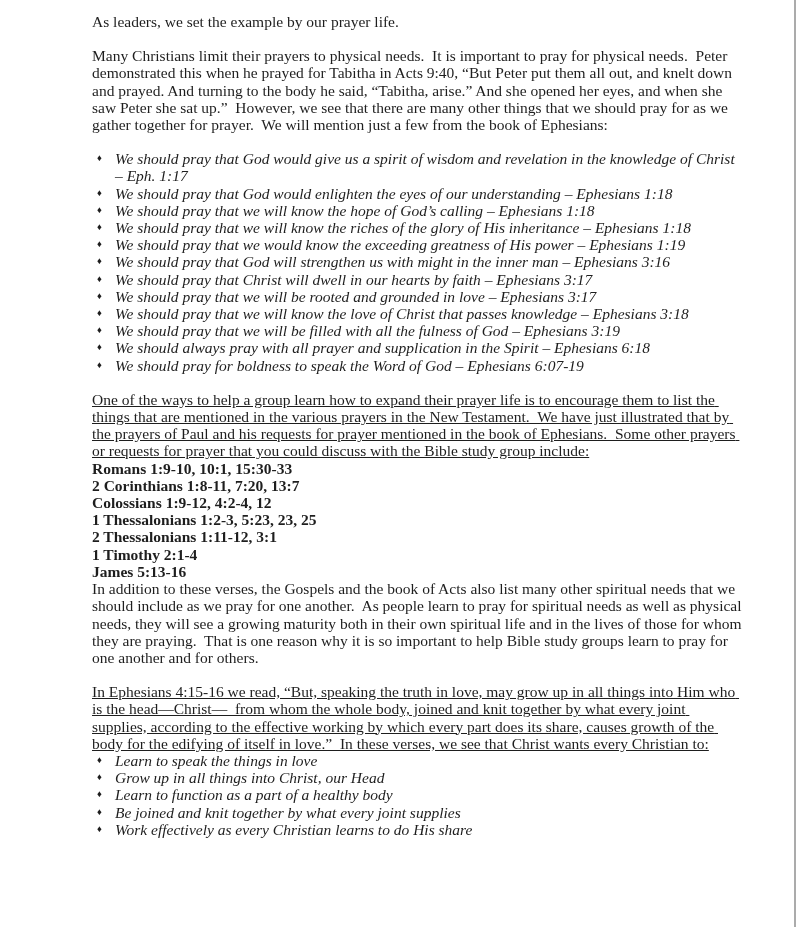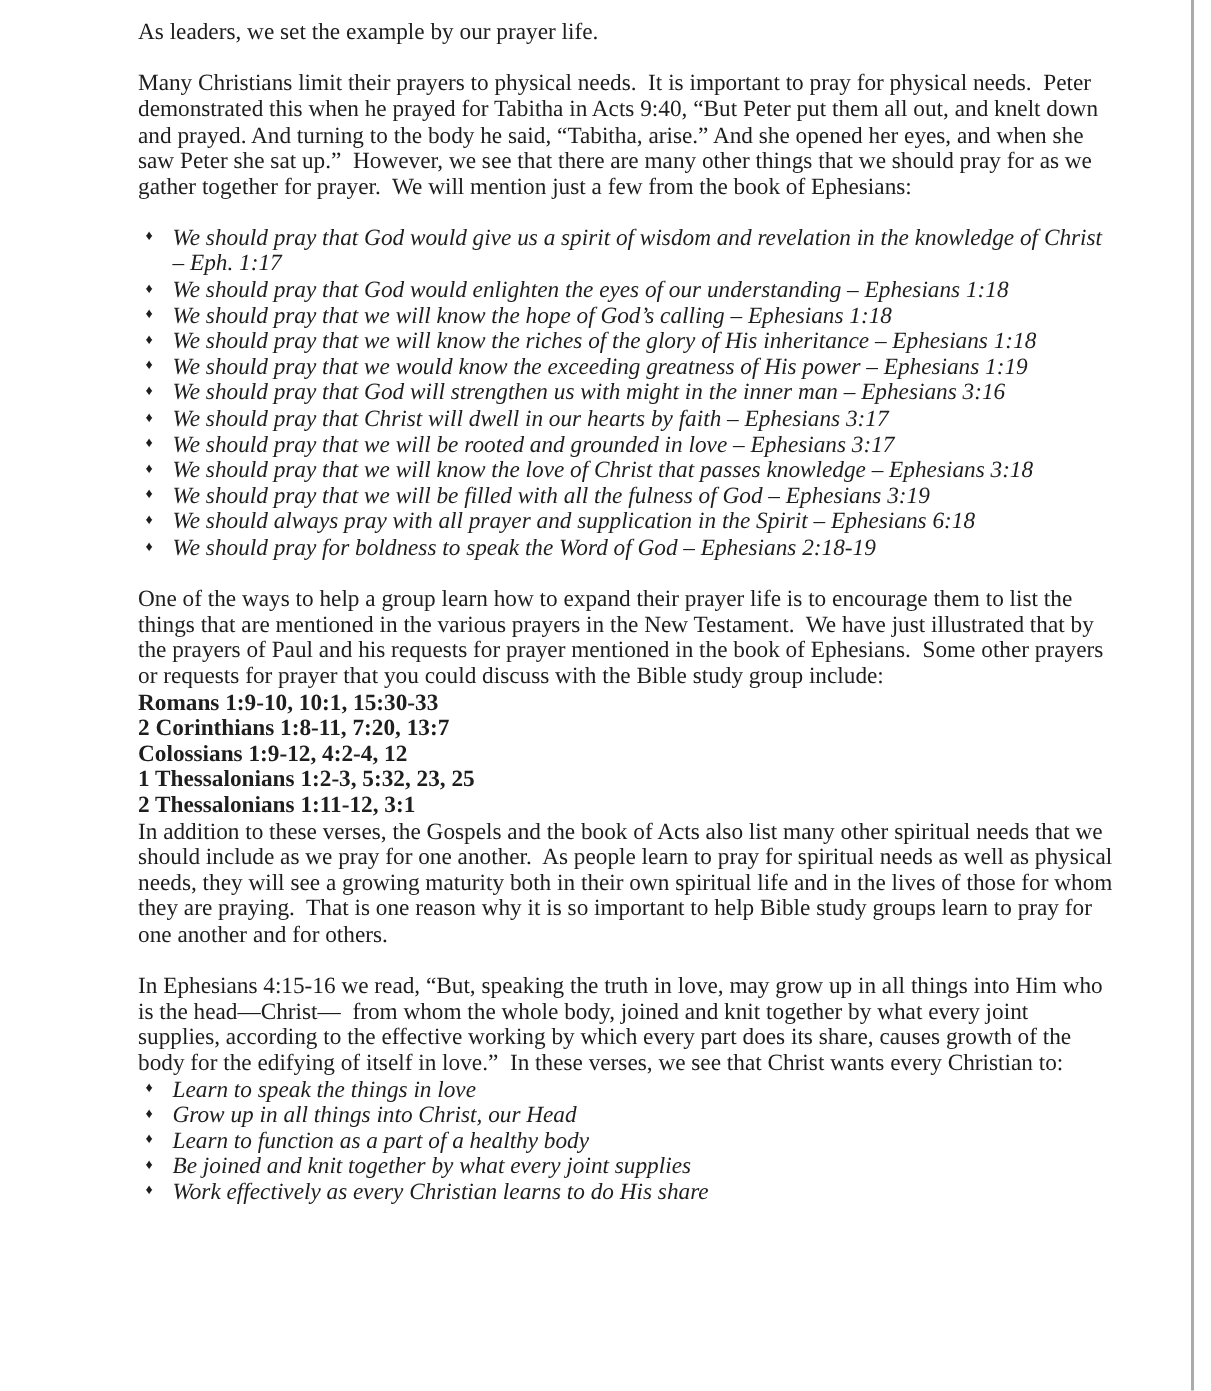--- a/index.html
+++ b/index.html
@@ -7,21 +7,21 @@
     width:807px;height:927px;background:#ffffff;overflow:hidden;
     font-family:"Liberation Serif","DejaVu Serif",serif;
   }
   .page{position:relative;width:807px;height:927px;background:#ffffff;}
   .edge-line{position:absolute;top:0;left:794px;width:2px;height:927px;background:#ababab;}
   .content{
     position:absolute;left:92px;top:13px;width:650px;
     font-size:15.5px;line-height:17.2px;color:#1e1e1e;
   }
   .para{margin:0 0 17px 0;white-space:pre-wrap;}
-  .para.tight{margin:0;}
+  .para.tight{margin:0;text-decoration:underline;}
   ul.bullets{list-style:none;margin:0 0 17px 0;padding:0;}
   ul.bullets.tight{margin:0;}
   ul.bullets li{display:flex;padding-left:5px;}
   .bullet{flex:0 0 18px;font-size:9.5px;line-height:17.2px;color:#1e1e1e;}
   .li-text{flex:1;white-space:pre-wrap;font-style:italic;}
   .verse{white-space:pre-wrap;font-weight:bold;}
 </style>
 </head>
 <body>
 
@@ -72,31 +72,33 @@
       <li>
           <span class="bullet">♦</span>
           <span class="li-text">We should pray that we will be filled with all the fulness of God – Ephesians 3:19</span>
         </li>
       <li>
           <span class="bullet">♦</span>
           <span class="li-text">We should always pray with all prayer and supplication in the Spirit – Ephesians 6:18</span>
         </li>
       <li>
           <span class="bullet">♦</span>
-          <span class="li-text">We should pray for boldness to speak the Word of God – Ephesians 2:18-19</span>
+          <span class="li-text">We should pray for boldness to speak the Word of God – Ephesians 6:07-19</span>
         </li>
     </ul>
 
     <div>
       <p class="para tight">One of the ways to help a group learn how to expand their prayer life is to encourage them to list the things that are mentioned in the various prayers in the New Testament.  We have just illustrated that by the prayers of Paul and his requests for prayer mentioned in the book of Ephesians.  Some other prayers or requests for prayer that you could discuss with the Bible study group include:</p>
       <div class="verse">Romans 1:9-10, 10:1, 15:30-33</div>
       <div class="verse">2 Corinthians 1:8-11, 7:20, 13:7</div>
       <div class="verse">Colossians 1:9-12, 4:2-4, 12</div>
-      <div class="verse">1 Thessalonians 1:2-3, 5:32, 23, 25</div>
+      <div class="verse">1 Thessalonians 1:2-3, 5:23, 23, 25</div>
       <div class="verse">2 Thessalonians 1:11-12, 3:1</div>
+      <div class="verse">1 Timothy 2:1-4</div>
+      <div class="verse">James 5:13-16</div>
       <p class="para">In addition to these verses, the Gospels and the book of Acts also list many other spiritual needs that we should include as we pray for one another.  As people learn to pray for spiritual needs as well as physical needs, they will see a growing maturity both in their own spiritual life and in the lives of those for whom they are praying.  That is one reason why it is so important to help Bible study groups learn to pray for one another and for others.</p>
     </div>
 
     <p class="para tight">In Ephesians 4:15-16 we read, “But, speaking the truth in love, may grow up in all things into Him who is the head—Christ—  from whom the whole body, joined and knit together by what every joint supplies, according to the effective working by which every part does its share, causes growth of the body for the edifying of itself in love.”  In these verses, we see that Christ wants every Christian to:</p>
 
     <ul class="bullets tight">
       <li>
           <span class="bullet">♦</span>
           <span class="li-text">Learn to speak the things in love</span>
         </li>

